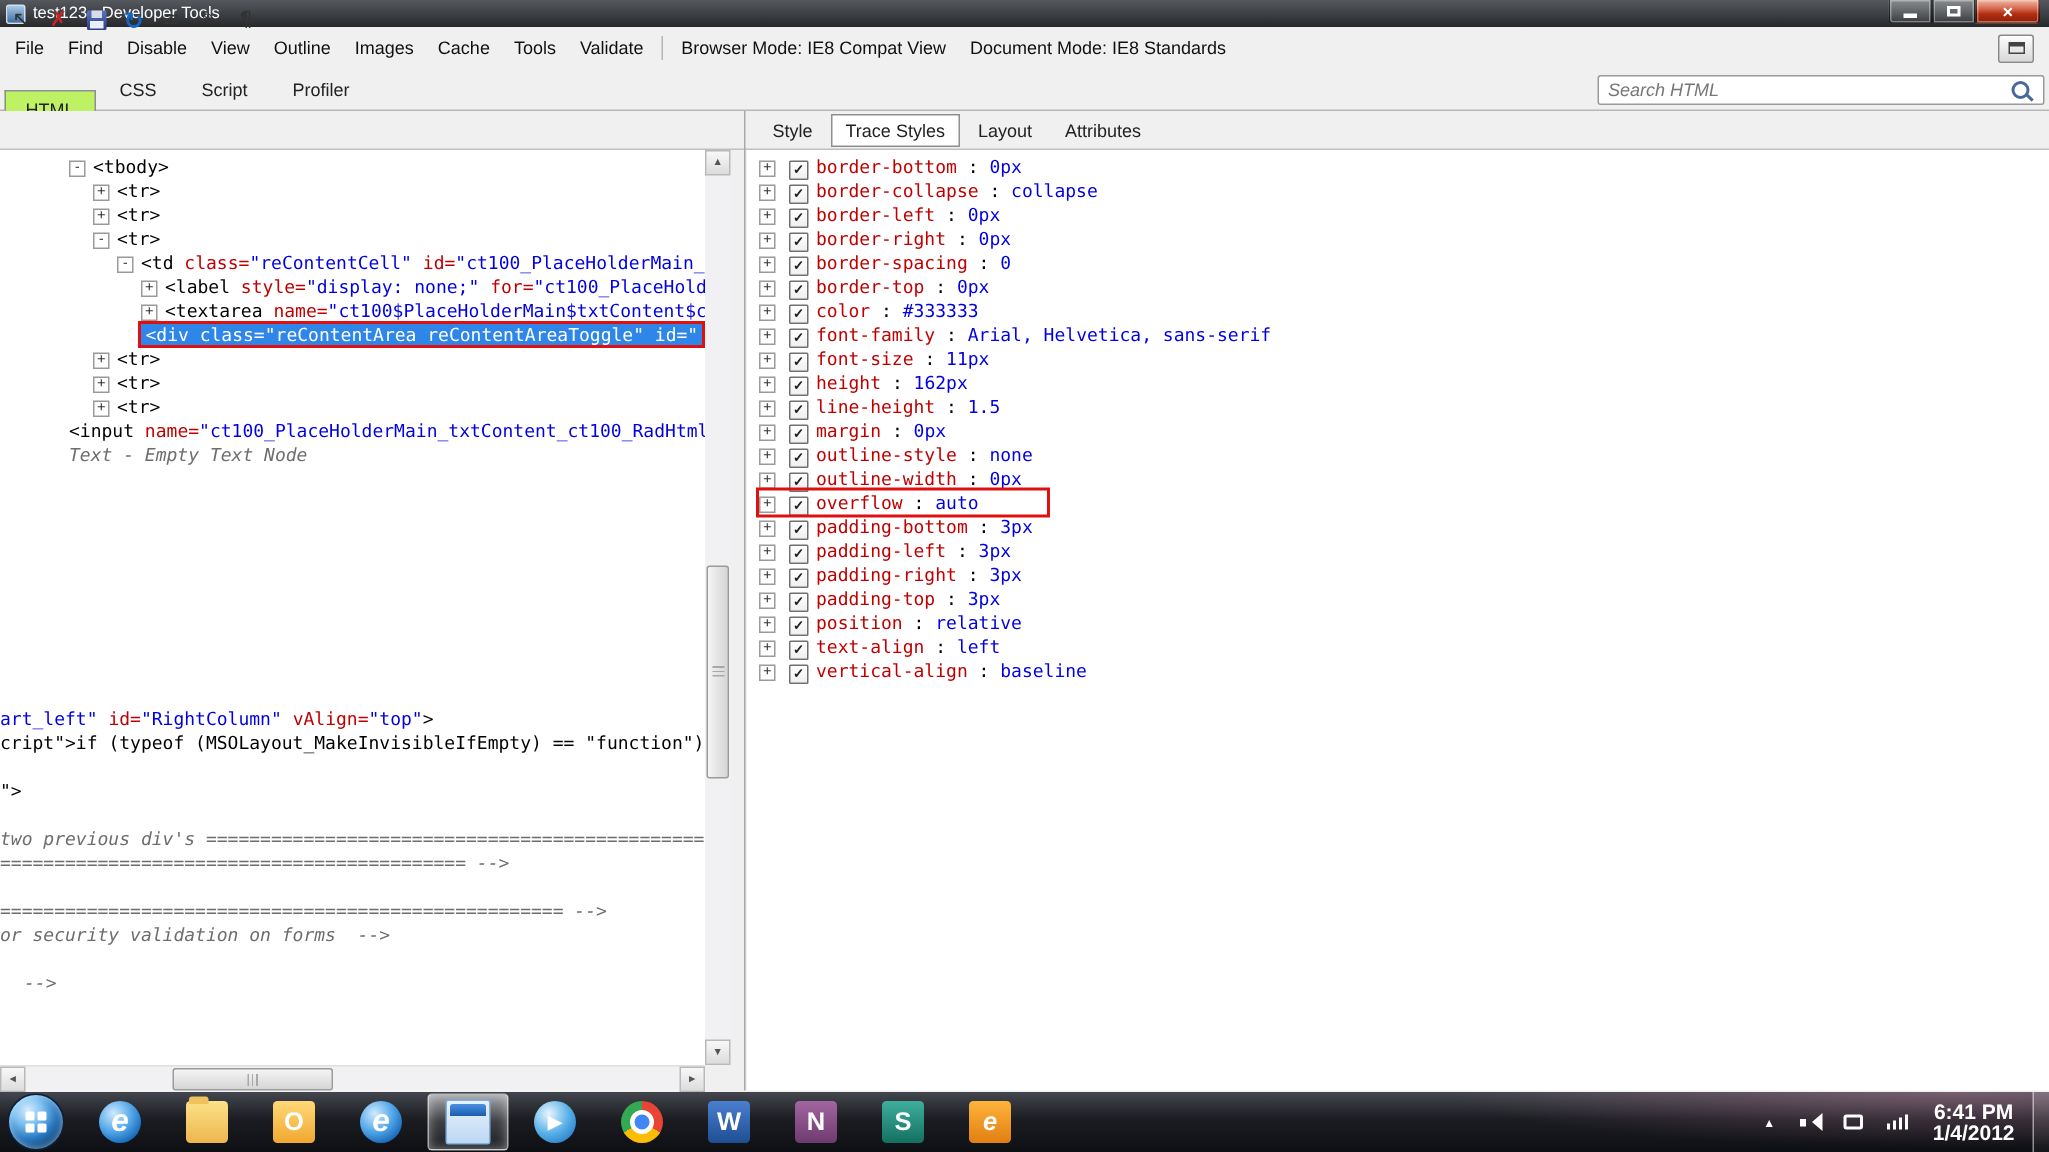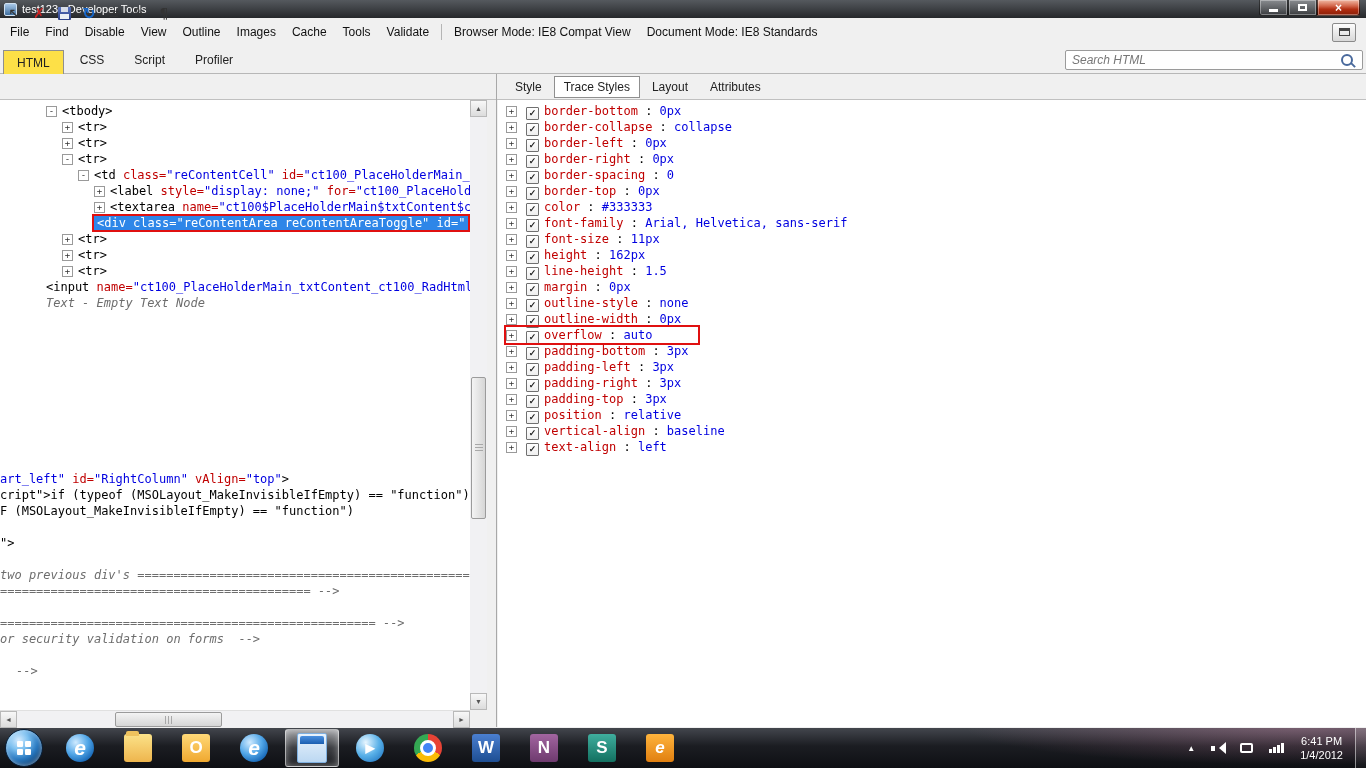--- a/index.html
+++ b/index.html
@@ -18,21 +18,21 @@
   
   .menubar{position:absolute;top:18px;left:0;right:0;height:28px;background:#f0f0f0;display:flex;align-items:center;font-size:12px;color:#111;padding-left:2px;}
   .menu-item{padding:4px 8px;white-space:nowrap;}
   .menu-sep{width:1px;height:16px;background:#b5b5b5;margin:0 4px;}
   .pin-btn{margin-left:auto;margin-right:10px;width:22px;height:17px;border:1px solid #8a8a8a;background:linear-gradient(#fdfdfd,#d8d8d8);display:flex;align-items:center;justify-content:center;border-radius:2px;}
   .pin-glyph{width:11px;height:8px;border:1px solid #444;border-top-width:3px;box-sizing:border-box;}
 
   
   .tabrow{position:absolute;top:46px;left:0;right:0;height:28px;background:#f0f0f0;border-bottom:1px solid #b7b7b7;display:flex;align-items:flex-end;padding:0 3px;box-sizing:border-box;}
   .tab{padding:5px 13px;font-size:12px;color:#222;margin-right:2px;border:1px solid transparent;}
-  .tab.active{background:#fde047;border:1px solid #8f8f8f;border-bottom-color:#fff;position:relative;top:3px;}
+  .tab.active{background:#bef264;border:1px solid #8f8f8f;border-bottom-color:#fff;position:relative;top:13px;}
   .search-box{margin-left:auto;margin-bottom:3px;width:298px;height:20px;background:#fff;border:1px solid #9a9a9a;border-radius:2px;display:flex;align-items:center;box-sizing:border-box;}
   .search-input{flex:1;border:none;outline:none;font:italic 12px "Liberation Sans",sans-serif;color:#555;padding:0 6px;background:transparent;}
   .search-input::placeholder{color:#777;font-style:italic;}
   .magnifier{width:8px;height:8px;border:2px solid #49699c;border-radius:50%;margin-right:9px;position:relative;flex:none;}
   .magnifier::after{content:"";position:absolute;width:6px;height:2px;background:#49699c;transform:rotate(45deg);right:-5px;bottom:-2px;}
 
   
   .band{position:absolute;top:74px;left:0;right:0;height:26px;background:#f0f0f0;border-bottom:1px solid #c0c0c0;box-sizing:border-box;}
   .html-toolbar{position:absolute;left:2px;top:1px;height:24px;display:flex;align-items:center;}
   .tool-btn{width:24px;height:22px;display:flex;align-items:center;justify-content:center;margin-right:1px;}
@@ -116,21 +116,21 @@
   .tray{margin-left:auto;display:flex;align-items:center;color:#fff;position:relative;}
   .tray-chevron{font-size:8px;padding:0 9px;color:#fff;}
   .vol{position:relative;width:15px;height:13px;margin:0 7px;}
   .vol::before{content:"";position:absolute;left:0;top:4px;width:4px;height:5px;background:#fff;}
   .vol::after{content:"";position:absolute;left:2px;top:0;width:0;height:0;border:6.5px solid transparent;border-right:7px solid #fff;}
   .mon{width:13px;height:10px;border:2px solid #fff;border-radius:2px;margin:0 7px;box-sizing:border-box;}
   .bars{display:flex;align-items:flex-end;margin:0 9px;}
   .bars i{width:2.5px;background:#fff;display:block;margin-right:1.5px;}
   .bars i:nth-child(1){height:4px;} .bars i:nth-child(2){height:6px;}
   .bars i:nth-child(3){height:8px;} .bars i:nth-child(4){height:10px;}
-  .clock{text-align:center;font-size:11px;line-height:14px;padding:0 12px 0 6px;color:#fff;}
+  .clock{text-align:center;font-size:14px;line-height:14px;padding:0 12px 0 6px;color:#fff;font-weight:bold;}
   .show-desktop{width:11px;height:40px;border-left:1px solid rgba(255,255,255,.5);background:linear-gradient(rgba(255,255,255,.14),rgba(255,255,255,.03));box-sizing:border-box;}
 </style>
 </head>
 <body>
 
 <div class="screen">
 
   <div class="titlebar">
     <span class="app-icon"></span>
     <span class="title">test123 - Developer Tools</span>
@@ -232,21 +232,20 @@
       <div class="tree-row" style="padding-left: 0px;"></div>
       <div class="tree-row" style="padding-left: 0px;"></div>
       <div class="tree-row" style="padding-left: 0px;"></div>
       <div class="tree-row" style="padding-left: 0px;"></div>
       <div class="tree-row" style="padding-left: 0px;"></div>
       <div class="tree-row" style="padding-left: 0px;"></div>
       <div class="tree-row" style="padding-left: 0px;"></div>
       <div class="tree-row" style="padding-left: 0px;"></div>
       <div class="tree-row" style="padding-left: 0px;"><span class="row-content"><span class="seg-val">art_left" </span><span class="seg-attr">id=</span><span class="seg-val">"RightColumn" </span><span class="seg-attr">vAlign=</span><span class="seg-val">"top"</span><span class="seg-tag">&gt;</span></span></div>
       <div class="tree-row" style="padding-left: 0px;"><span class="row-content"><span class="seg-tag">cript"&gt;</span><span class="seg-text">if (typeof (MSOLayout_MakeInvisibleIfEmpty) == "function") { (</span></span></div>
-      <div class="tree-row" style="padding-left: 0px;"><span class="row-content"><span class="seg-text">F (MSOLayout_MakeInvisibleIfEmpty) == "function")</span></span></div>
       <div class="tree-row" style="padding-left: 0px;"></div>
       <div class="tree-row" style="padding-left: 0px;"><span class="row-content"><span class="seg-tag">"&gt;</span></span></div>
       <div class="tree-row" style="padding-left: 0px;"></div>
       <div class="tree-row" style="padding-left: 0px;"><span class="row-content"><span class="seg-comment">two previous div's ==============================================================</span></span></div>
       <div class="tree-row" style="padding-left: 0px;"><span class="row-content"><span class="seg-comment">=========================================== --&gt;</span></span></div>
       <div class="tree-row" style="padding-left: 0px;"></div>
       <div class="tree-row" style="padding-left: 0px;"><span class="row-content"><span class="seg-comment">==================================================== --&gt;</span></span></div>
       <div class="tree-row" style="padding-left: 0px;"><span class="row-content"><span class="seg-comment">or security validation on forms  --&gt;</span></span></div>
       <div class="tree-row" style="padding-left: 0px;"></div>
       <div class="tree-row" style="padding-left: 16px;"><span class="row-content"><span class="seg-comment">--&gt;</span></span></div>
@@ -278,22 +277,22 @@
       <div class="style-row"><span class="style-content"><span class="expander">+</span><span class="checkbox">✓</span><span class="prop">line-height</span><span class="colon"> : </span><span class="val">1.5</span></span></div>
       <div class="style-row"><span class="style-content"><span class="expander">+</span><span class="checkbox">✓</span><span class="prop">margin</span><span class="colon"> : </span><span class="val">0px</span></span></div>
       <div class="style-row"><span class="style-content"><span class="expander">+</span><span class="checkbox">✓</span><span class="prop">outline-style</span><span class="colon"> : </span><span class="val">none</span></span></div>
       <div class="style-row"><span class="style-content"><span class="expander">+</span><span class="checkbox">✓</span><span class="prop">outline-width</span><span class="colon"> : </span><span class="val">0px</span></span></div>
       <div class="style-row"><span class="style-content red-box2"><span class="expander">+</span><span class="checkbox">✓</span><span class="prop">overflow</span><span class="colon"> : </span><span class="val">auto</span></span></div>
       <div class="style-row"><span class="style-content"><span class="expander">+</span><span class="checkbox">✓</span><span class="prop">padding-bottom</span><span class="colon"> : </span><span class="val">3px</span></span></div>
       <div class="style-row"><span class="style-content"><span class="expander">+</span><span class="checkbox">✓</span><span class="prop">padding-left</span><span class="colon"> : </span><span class="val">3px</span></span></div>
       <div class="style-row"><span class="style-content"><span class="expander">+</span><span class="checkbox">✓</span><span class="prop">padding-right</span><span class="colon"> : </span><span class="val">3px</span></span></div>
       <div class="style-row"><span class="style-content"><span class="expander">+</span><span class="checkbox">✓</span><span class="prop">padding-top</span><span class="colon"> : </span><span class="val">3px</span></span></div>
       <div class="style-row"><span class="style-content"><span class="expander">+</span><span class="checkbox">✓</span><span class="prop">position</span><span class="colon"> : </span><span class="val">relative</span></span></div>
+      <div class="style-row"><span class="style-content"><span class="expander">+</span><span class="checkbox">✓</span><span class="prop">text-align</span><span class="colon"> : </span><span class="val">left</span></span></div>
       <div class="style-row"><span class="style-content"><span class="expander">+</span><span class="checkbox">✓</span><span class="prop">vertical-align</span><span class="colon"> : </span><span class="val">baseline</span></span></div>
-      <div class="style-row"><span class="style-content"><span class="expander">+</span><span class="checkbox">✓</span><span class="prop">text-align</span><span class="colon"> : </span><span class="val">left</span></span></div>
     </div>
 
   <div class="taskbar">
     <div class="tb-glow"></div>
     <div class="start-orb">
         <span class="orb-flag"></span>
       </div>
     <div class="task-icons">
         <div class="task-slot">
           <span class="ticon ticon-internet-explorer"></span>

